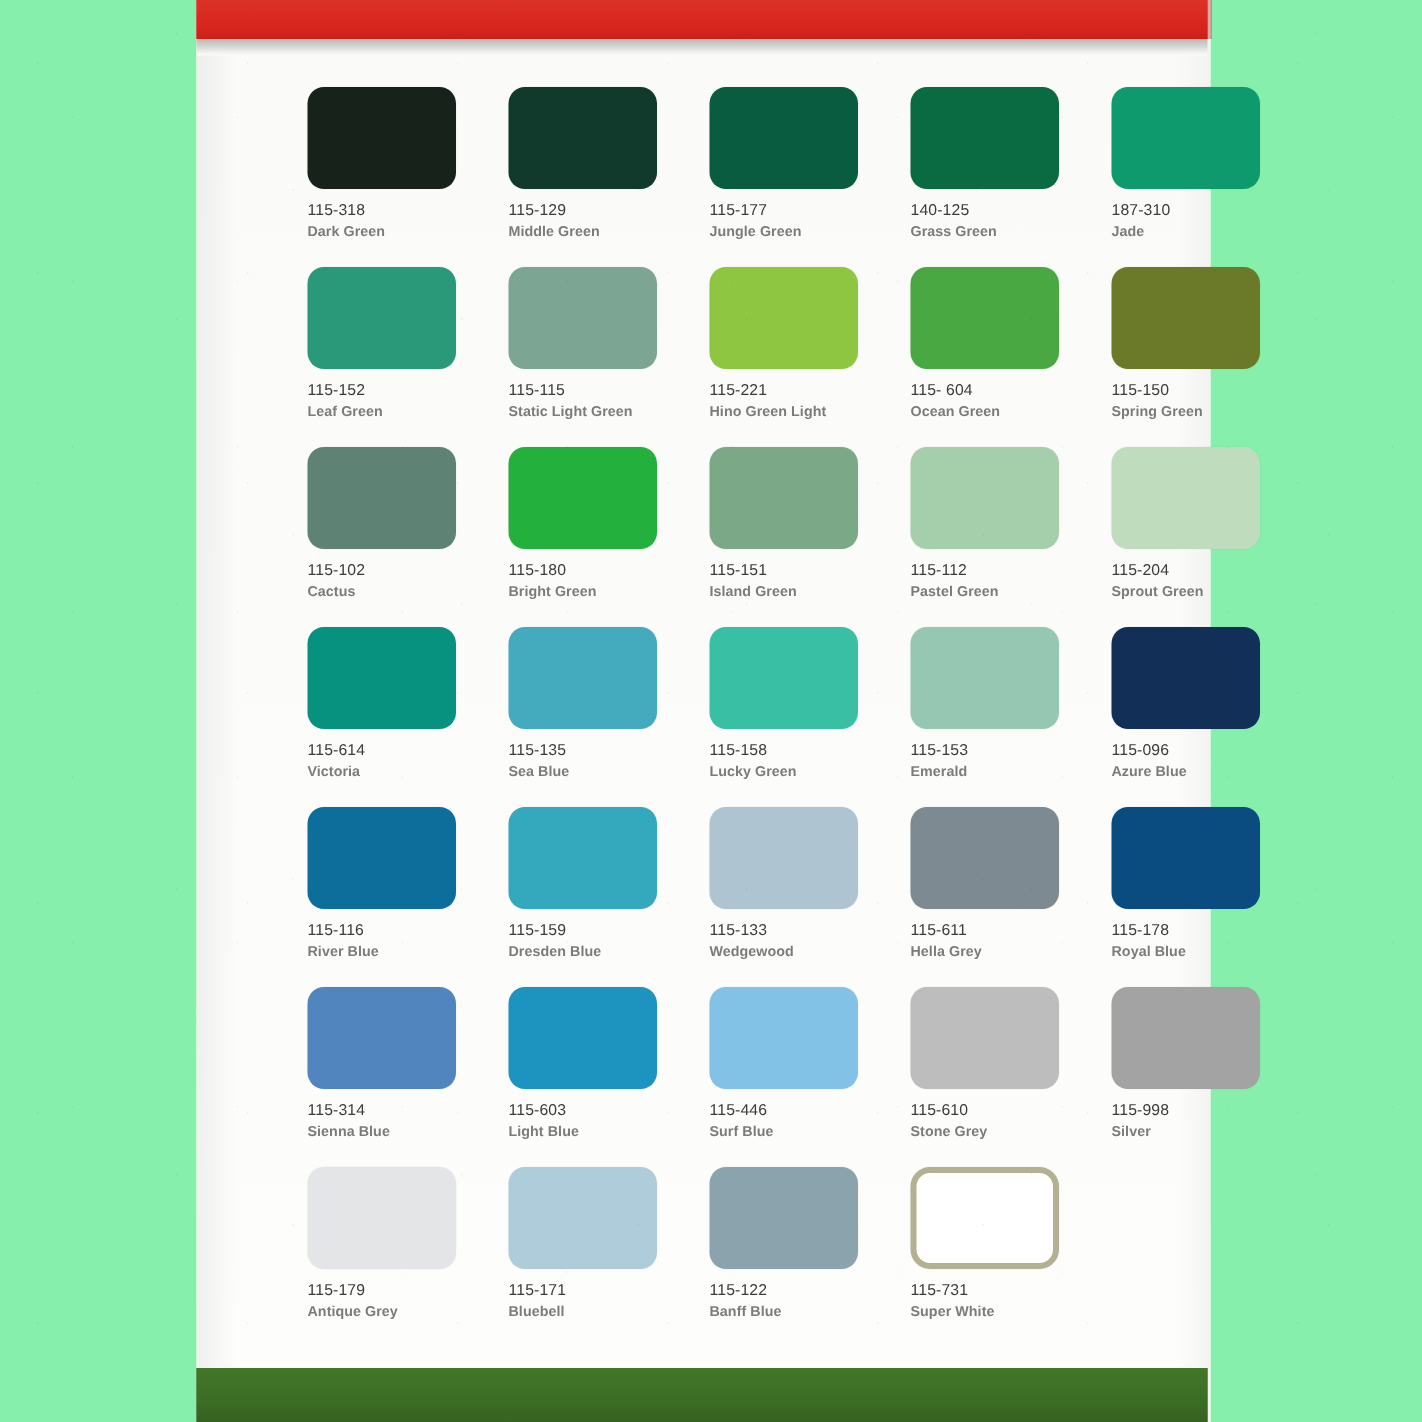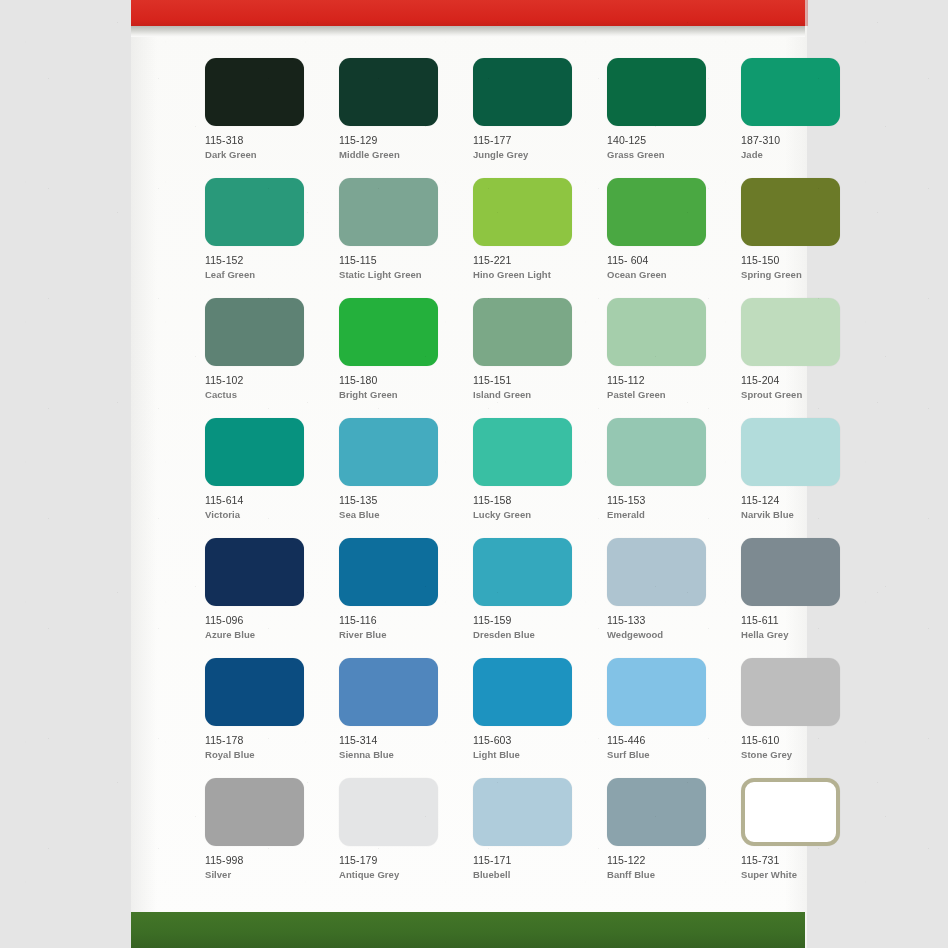--- a/index.html
+++ b/index.html
@@ -13,21 +13,21 @@
     height: 948px;
     overflow: hidden;
     font-family: "Liberation Sans", "DejaVu Sans", sans-serif;
     -webkit-font-smoothing: antialiased;
   }
 
   #page {
     position: relative;
     width: 948px;
     height: 948px;
-    background: #e5e5e5;
+    background: #86efac;
   }
 
   
   .sheet {
     position: absolute;
     left: 131px;
     top: 0;
     width: 676px;
     height: 948px;
     background: #fdfdfc;
@@ -177,21 +177,21 @@
         <div class="chip" style="background: rgb(17, 58, 44);"></div>
         <div class="labels">
           <div class="code">115-129</div>
           <div class="cname">Middle Green</div>
         </div>
       </div>
       <div class="cell">
         <div class="chip" style="background: rgb(10, 92, 65);"></div>
         <div class="labels">
           <div class="code">115-177</div>
-          <div class="cname">Jungle Grey</div>
+          <div class="cname">Jungle Green</div>
         </div>
       </div>
       <div class="cell">
         <div class="chip" style="background: rgb(10, 106, 66);"></div>
         <div class="labels">
           <div class="code">140-125</div>
           <div class="cname">Grass Green</div>
         </div>
       </div>
       <div class="cell">
@@ -293,27 +293,20 @@
         </div>
       </div>
       <div class="cell">
         <div class="chip" style="background: rgb(149, 199, 178);"></div>
         <div class="labels">
           <div class="code">115-153</div>
           <div class="cname">Emerald</div>
         </div>
       </div>
       <div class="cell">
-        <div class="chip" style="background: rgb(178, 220, 219);"></div>
-        <div class="labels">
-          <div class="code">115-124</div>
-          <div class="cname">Narvik Blue</div>
-        </div>
-      </div>
-      <div class="cell">
         <div class="chip" style="background: rgb(18, 47, 88);"></div>
         <div class="labels">
           <div class="code">115-096</div>
           <div class="cname">Azure Blue</div>
         </div>
       </div>
       <div class="cell">
         <div class="chip" style="background: rgb(13, 110, 156);"></div>
         <div class="labels">
           <div class="code">115-116</div>

